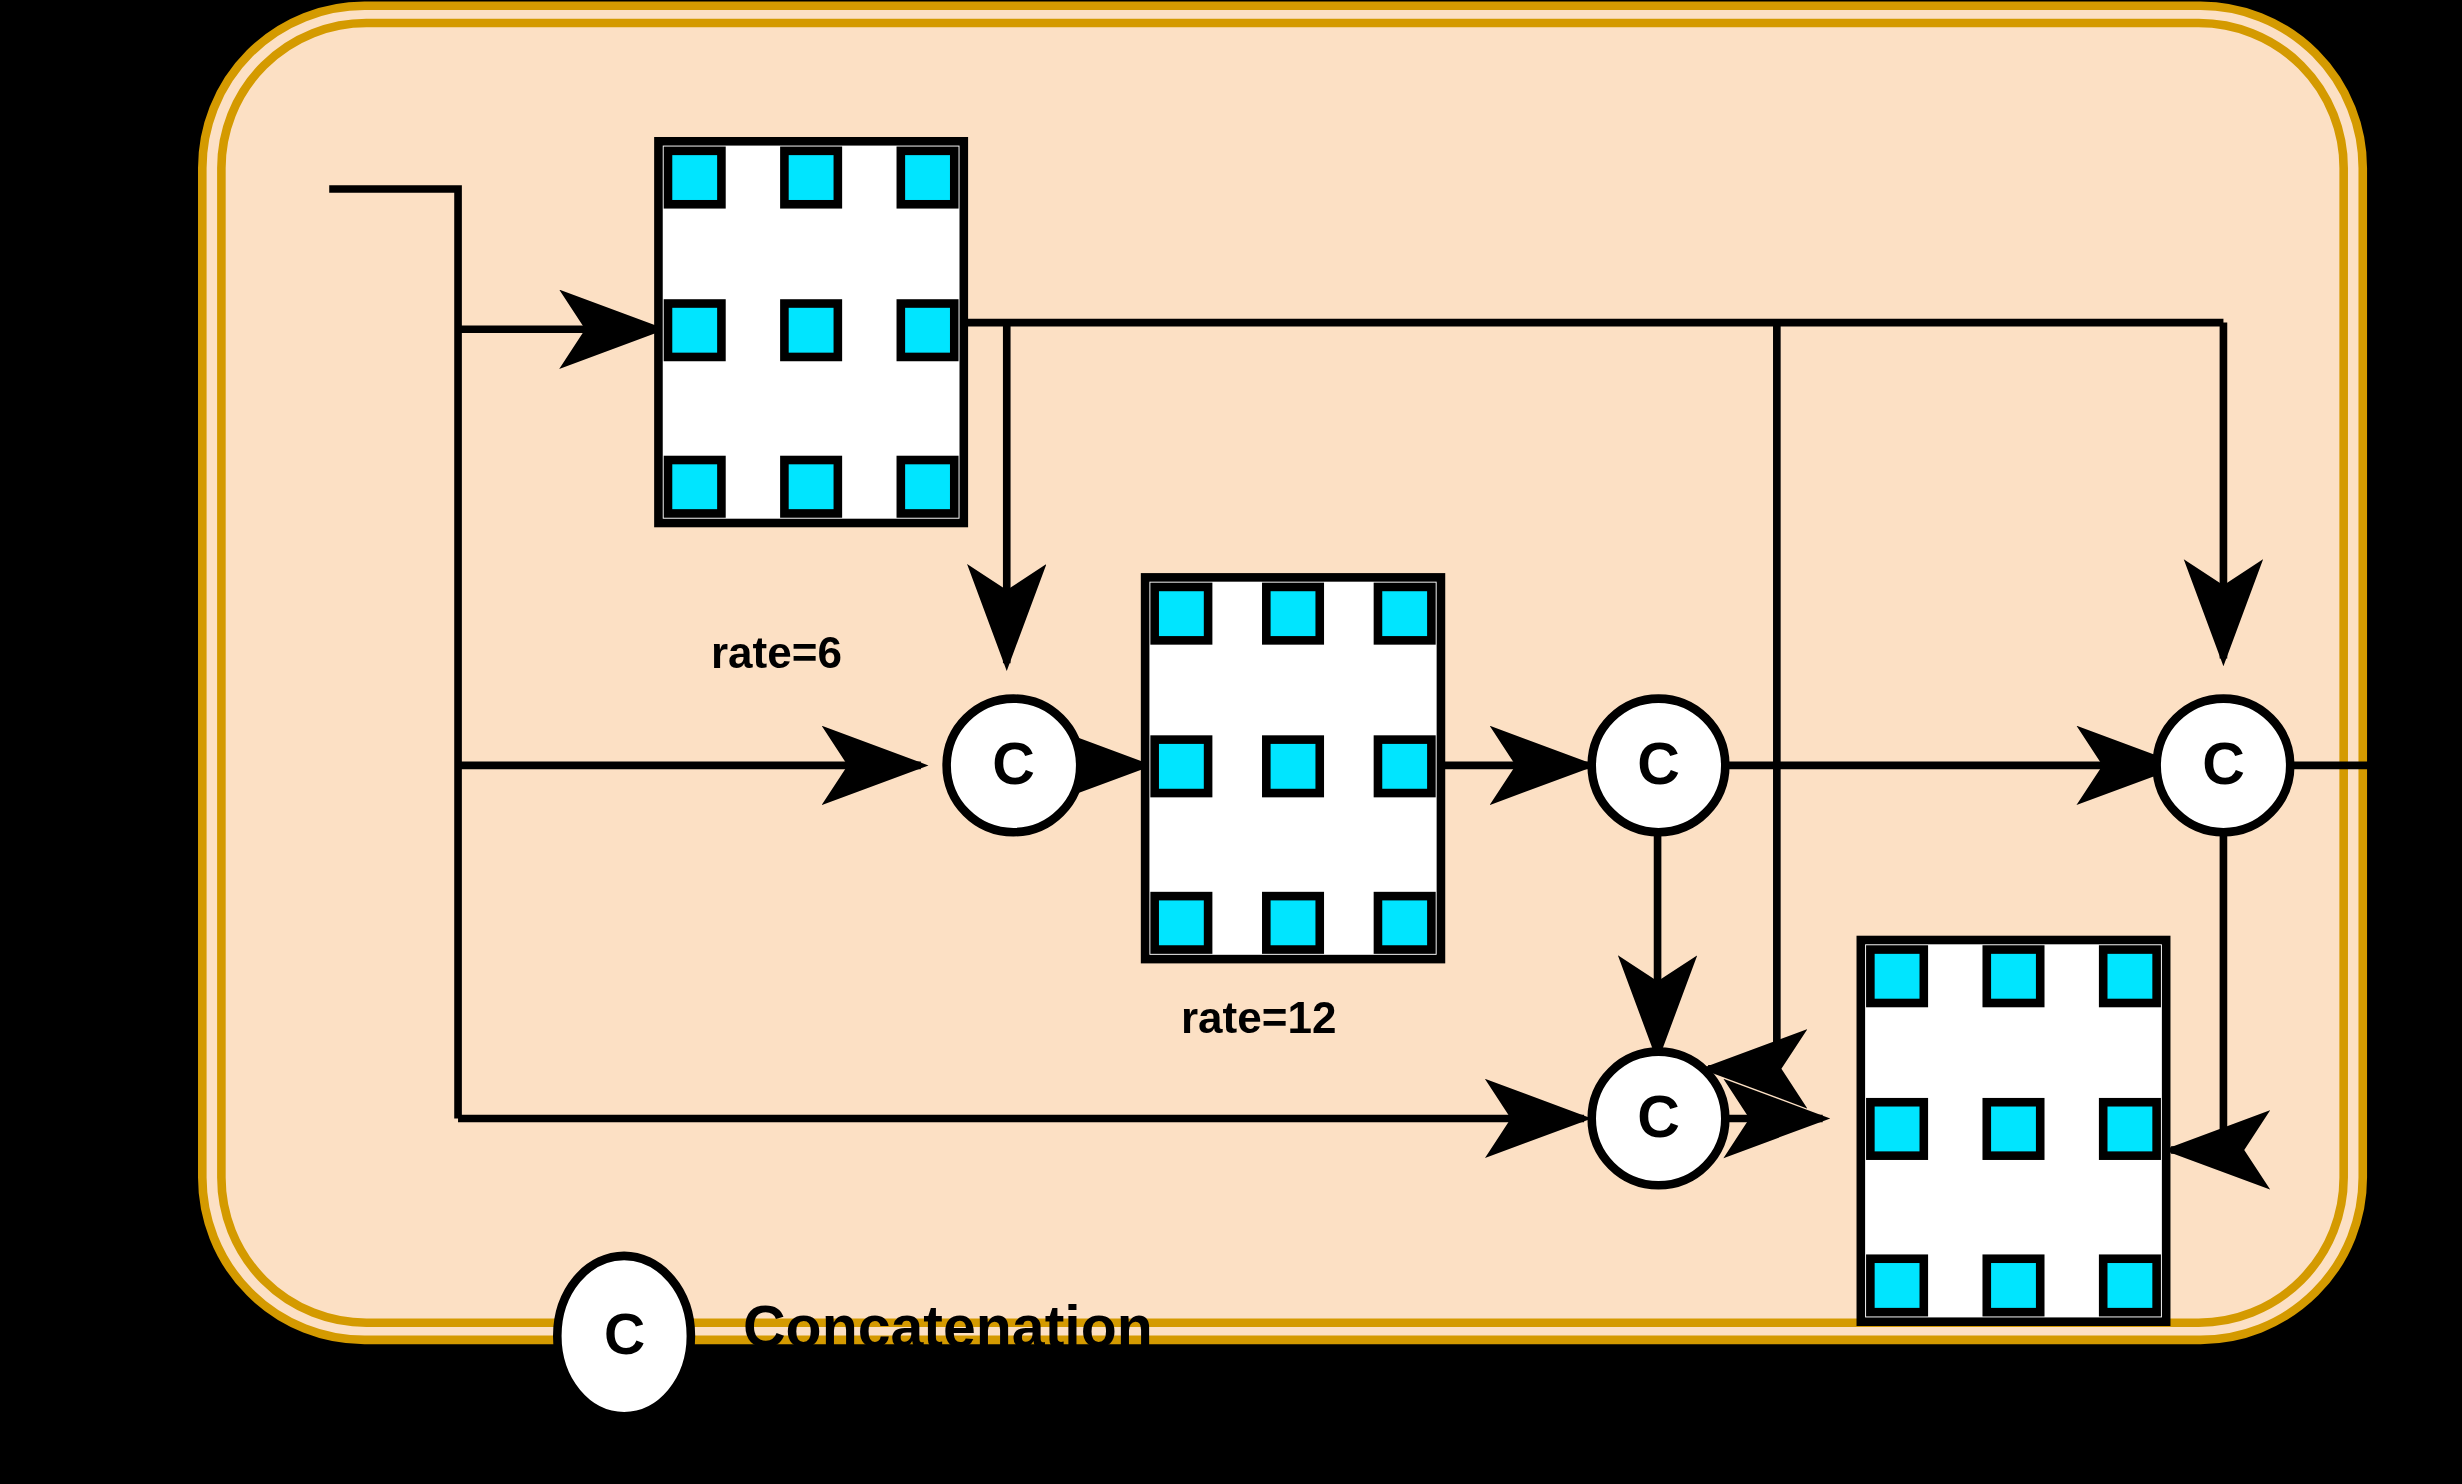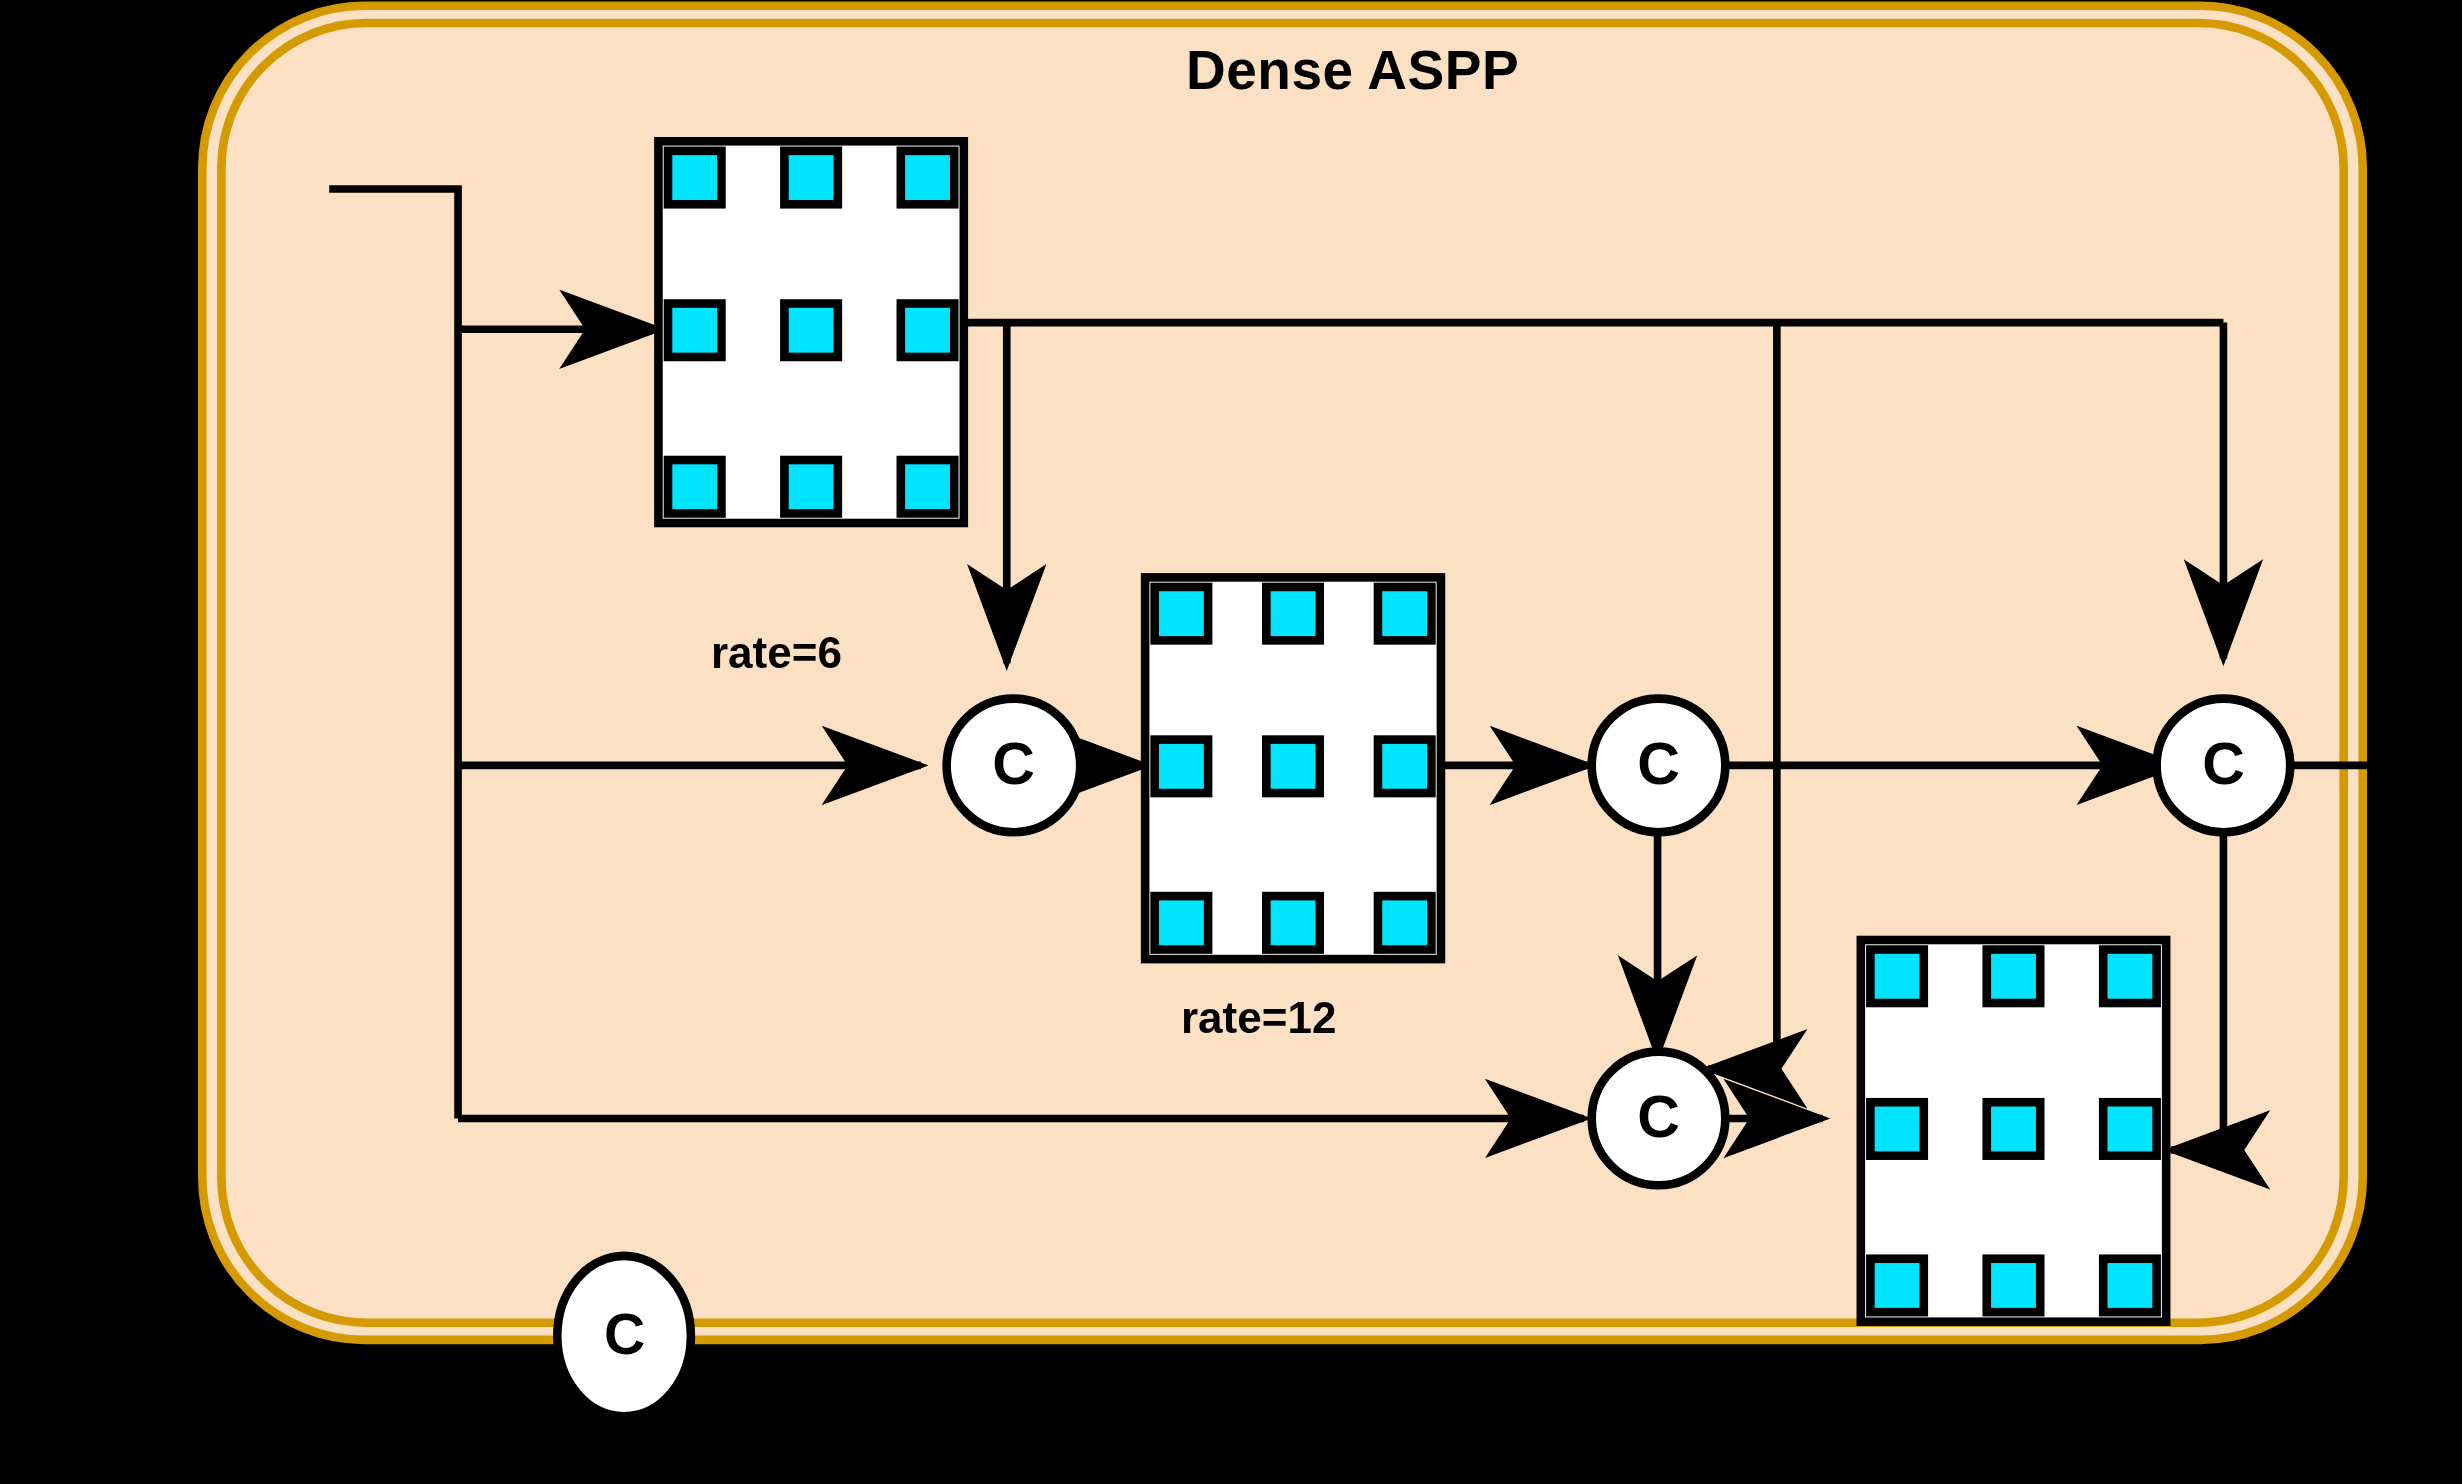--- a/index.html
+++ b/index.html
@@ -134,28 +134,28 @@
     </g>
 
     <circle cx="1062" cy="802" r="70" fill="#FFFFFF" stroke="#000" stroke-width="9"></circle>
     <circle cx="1738" cy="802" r="70" fill="#FFFFFF" stroke="#000" stroke-width="9"></circle>
     <circle cx="1738" cy="1172" r="70" fill="#FFFFFF" stroke="#000" stroke-width="9"></circle>
     <circle cx="2330" cy="802" r="70" fill="#FFFFFF" stroke="#000" stroke-width="9"></circle>
 
     <ellipse cx="654" cy="1400" rx="70" ry="84" fill="#FFFFFF" stroke="#000" stroke-width="9"></ellipse>
   </svg>
 
-  <div class="lbl" id="title">Dense ASPP</div>
 
   <div class="lbl ratelbl" id="rate6-label">rate=6</div>
   <div class="lbl ratelbl" id="rate12-label">rate=12</div>
   <div class="lbl ratelbl" id="rate18-label">rate=19</div>
 
   <div class="cnode-letter" style="left:985px;top:730px;width:57px;">C</div>
   <div class="cnode-letter" style="left:1630px;top:730px;width:57px;">C</div>
   <div class="cnode-letter" style="left:1630px;top:1083px;width:57px;">C</div>
   <div class="cnode-letter" style="left:2195px;top:730px;width:57px;">C</div>
 
   <div class="cnode-letter" style="left:596px;top:1301px;width:57px;font-size:57px;">C</div>
 
+  <div class="lbl" id="legend-label">Concatenation</div>
 
 </div>
 
 
 </body></html>

